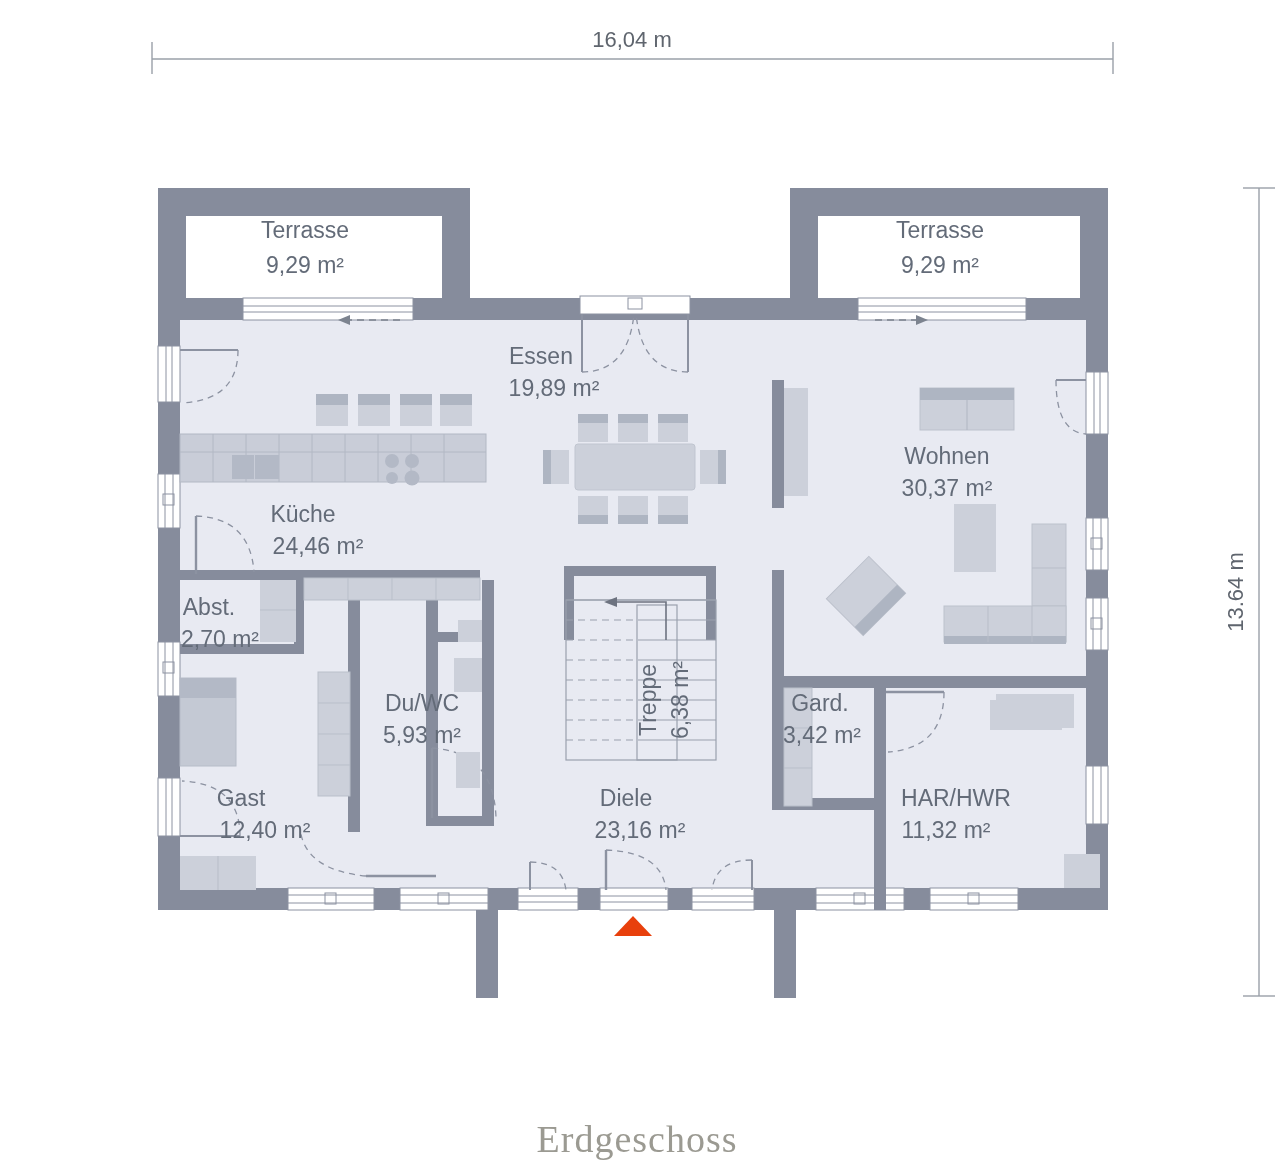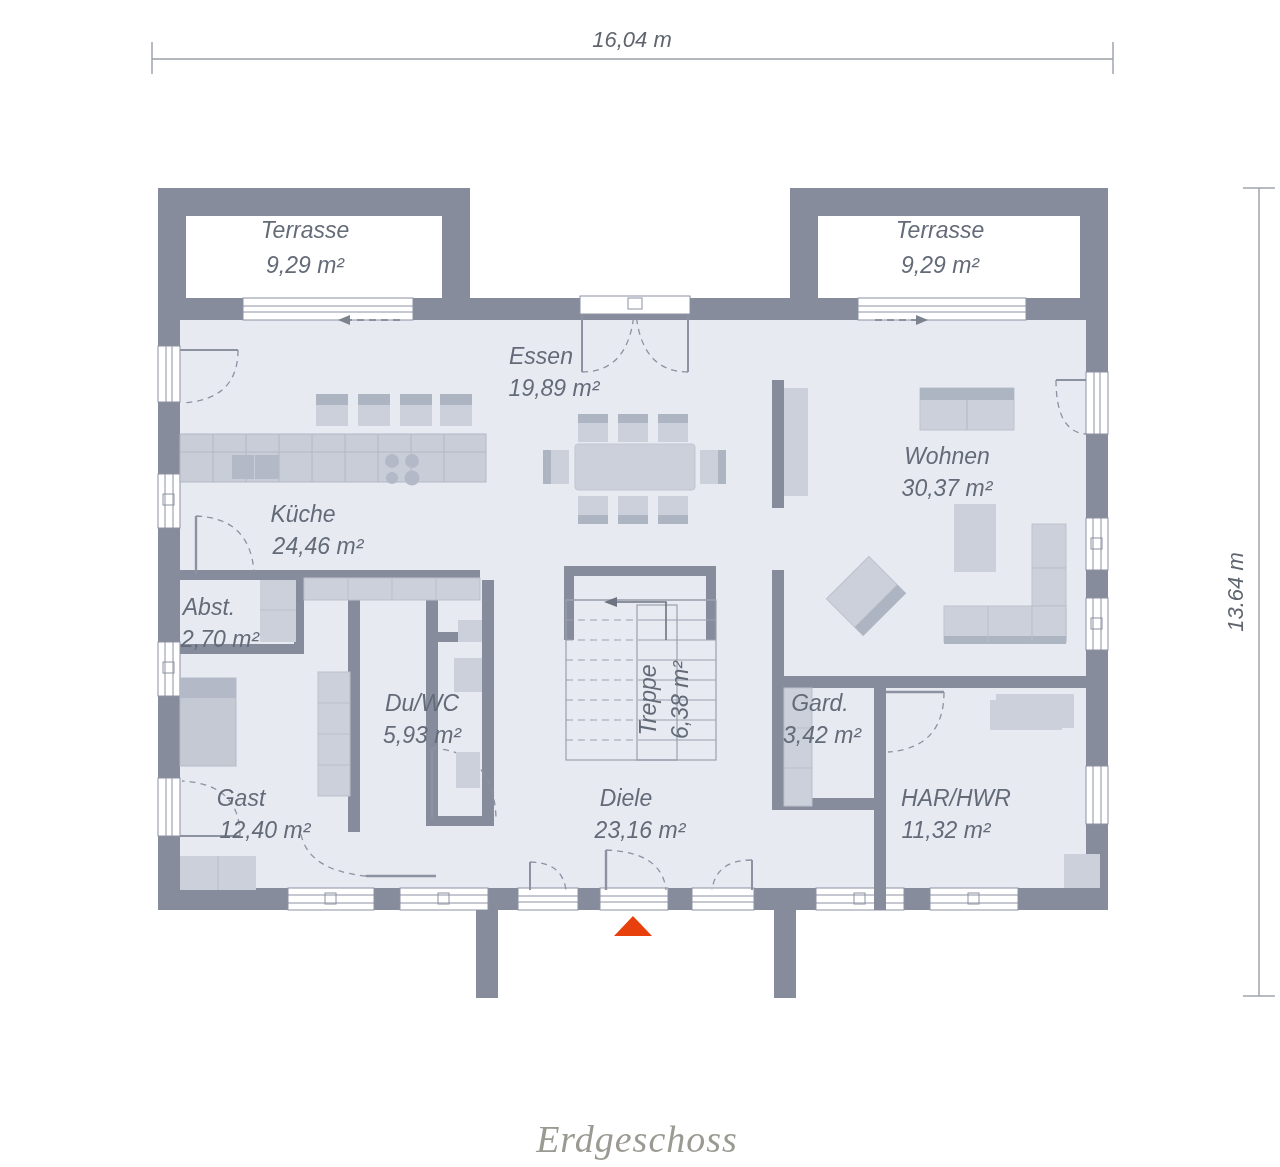--- a/index.html
+++ b/index.html
@@ -1,21 +1,21 @@
 <!DOCTYPE html>
 <html><head>
 <meta charset="utf-8">
 <title>Erdgeschoss Grundriss</title>
 <style>
   html,body{margin:0;padding:0;background:#ffffff;}
   body{
     width:1280px;height:1167px;position:relative;overflow:hidden;
     font-family:"Liberation Sans", sans-serif;
   }
-  #plan{position:absolute;left:0;top:0;width:1280px;height:959px;font-style:italic;}
+  #plan{position:absolute;left:0;top:0;width:1280px;height:959px;}
   svg{display:block;}
   text{ font-family:"Liberation Sans", sans-serif; fill:#6b7280; }
   .room-name{ font-size:23px; fill:#636b78; }
   .room-area{ font-size:23px; fill:#636b78; }
   .dim-label{ font-size:22px; fill:#5f656e; }
   .floor-title{ font-family:"Liberation Serif", serif; font-size:38px; fill:#9b9a92; letter-spacing:1px;}
 </style>
 </head>
 <body>
 

